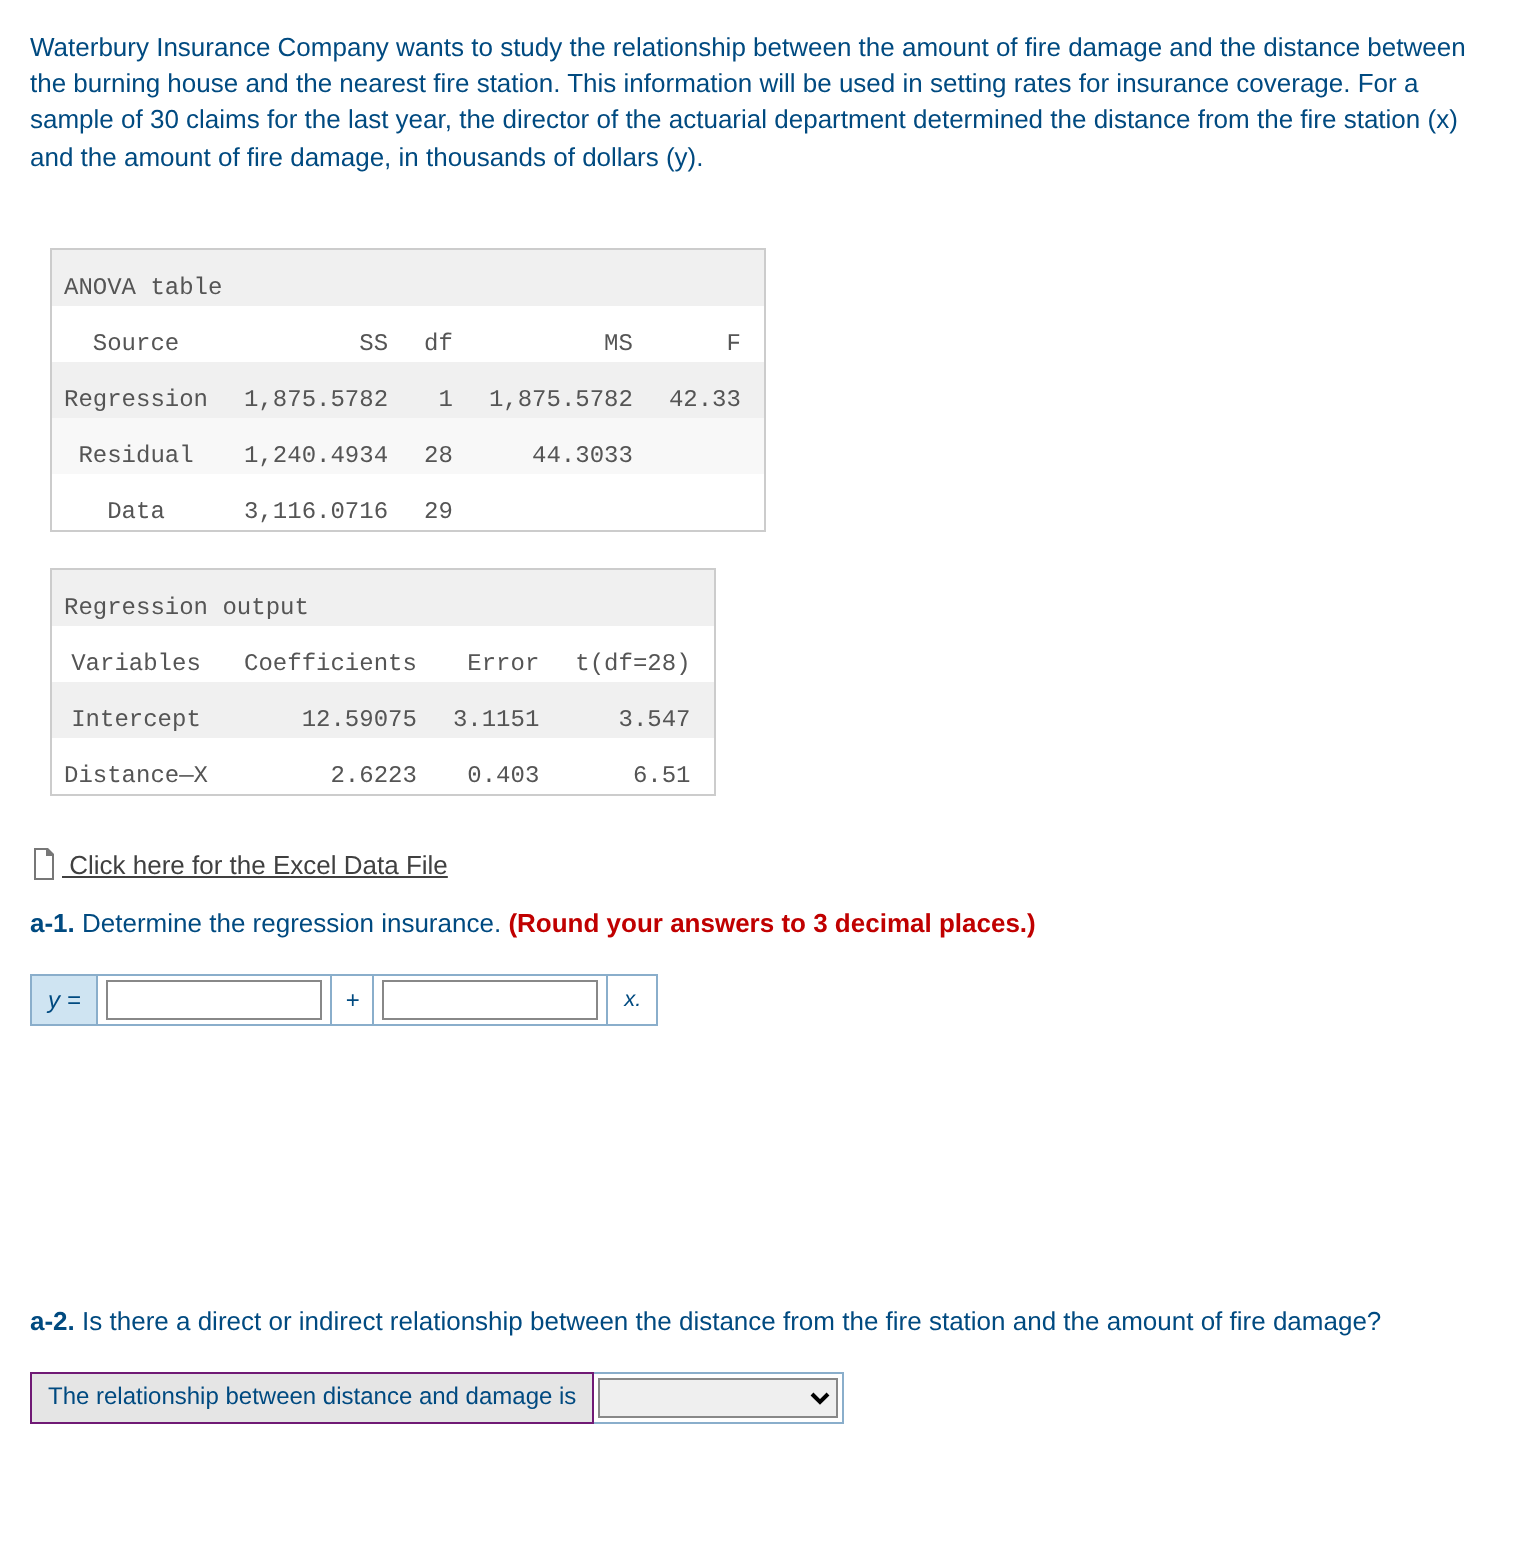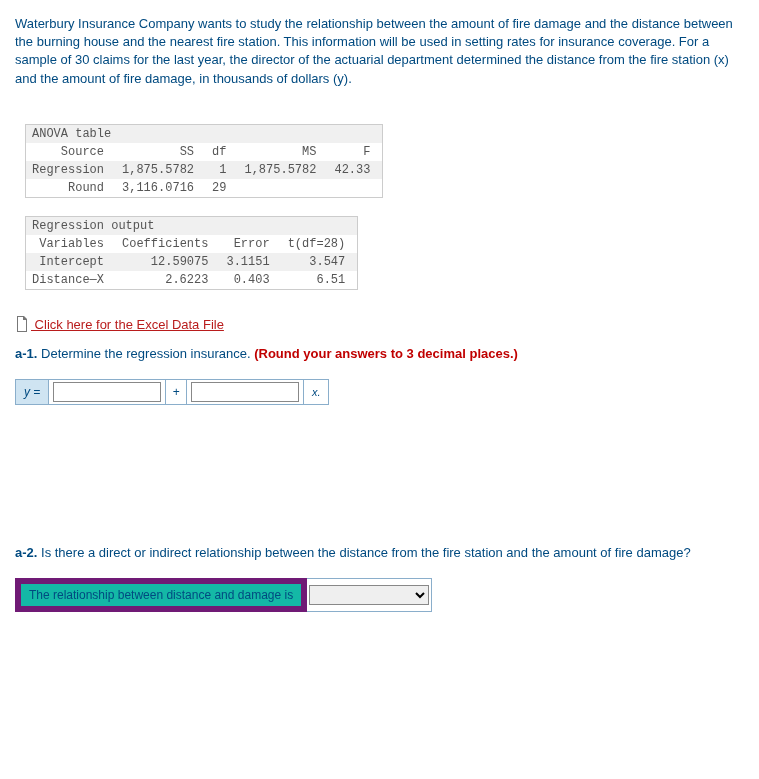--- a/index.html
+++ b/index.html
@@ -18,38 +18,38 @@
       font-size: 12px;
       color: #555555;
       border: 1px solid #ccc;
       display: inline-block;
       padding: 0;
       margin-left: 10px;
       margin-bottom: 15px;
       border-collapse: collapse;
     }
     .mono-table td {
-      padding: 2px 12px 2px 6px;
+      padding: 12px 12px 2px 6px;
       text-align: right;
       white-space: pre;
     }
     .mono-table td:first-child {
-      text-align: right;
+      text-align: center;
     }
     .mono-table .header-row td {
       background: #f0f0f0;
     }
     .mono-table .alt-row td {
       background: #f8f8f8;
     }
     .link-line {
       margin: 8px 0 14px 0;
     }
     .link-line a {
-      color: #b91c1c;
+      color: #404040;
       text-decoration: underline;
     }
     .file-icon {
       display: inline-block;
       width: 14px;
       height: 16px;
       vertical-align: text-bottom;
       margin-right: 2px;
     }
     .question {
@@ -109,22 +109,22 @@
       font-size: 11px;
       color: #004a80;
       font-style: italic;
     }
     .select-row {
       display: inline-flex;
       align-items: stretch;
       margin: 8px 0 60px 0;
     }
     .select-label {
-      background: #14b8a6;
-      border: 6px solid #701a75;
+      background: #e5e5e5;
+      border: 1px solid #701a75;
       padding: 4px 8px;
       font-size: 12px;
       color: #004a80;
     }
     .select-box {
       border: 1px solid #8aaecb;
       border-left: none;
       display: flex;
       align-items: center;
       padding: 2px;
@@ -158,22 +158,29 @@
     <td>MS</td>
     <td>F</td>
   </tr>
   <tr class="header-row">
     <td>Regression</td>
     <td>1,875.5782</td>
     <td>1</td>
     <td>1,875.5782</td>
     <td>42.33</td>
   </tr>
-  <tr>
-    <td>Round</td>
+  <tr class="alt-row">
+    <td>Residual</td>
+    <td>1,240.4934</td>
+    <td>28</td>
+    <td>44.3033</td>
+    <td></td>
+  </tr>
+  <tr>
+    <td>Data</td>
     <td>3,116.0716</td>
     <td>29</td>
     <td></td>
     <td></td>
   </tr>
 </tbody></table>
 <br>
 <table class="mono-table">
   <tbody>
       <tr class="header-row">

